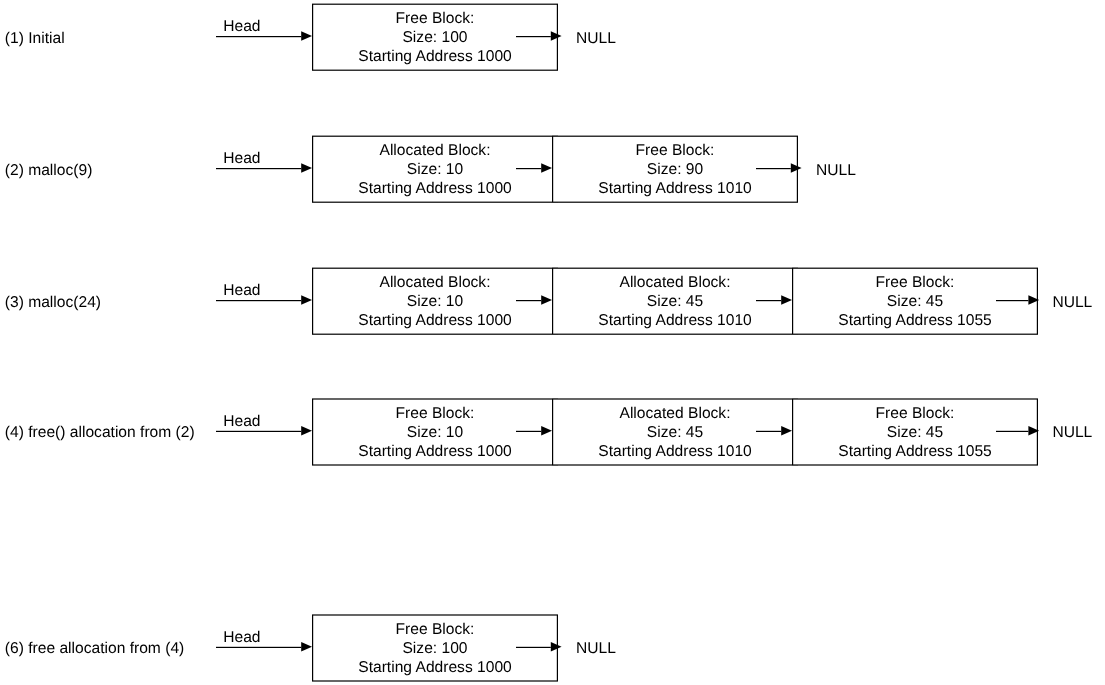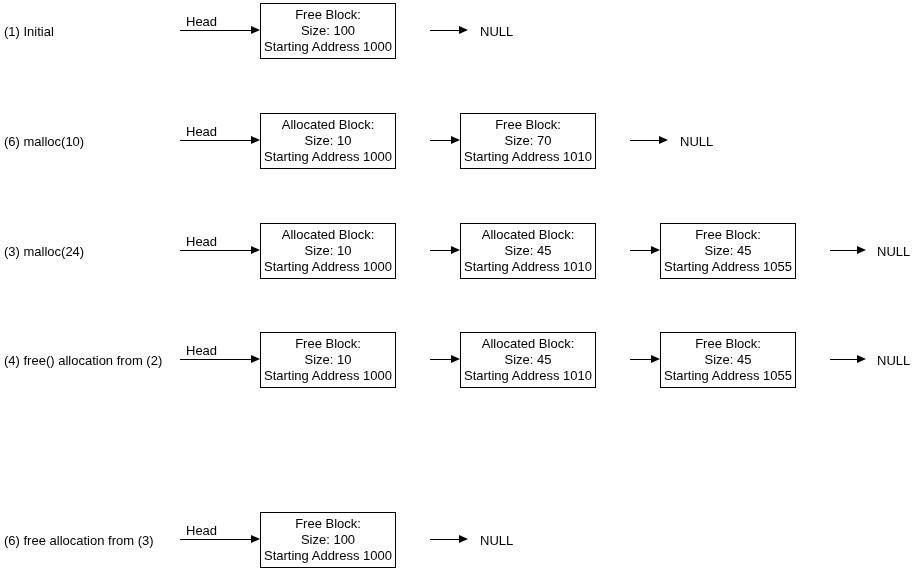--- a/index.html
+++ b/index.html
@@ -45,21 +45,21 @@
     top: -5.2px;
     width: 0;
     height: 0;
     border-left: 9px solid #000;
     border-top: 4.5px solid transparent;
     border-bottom: 4.5px solid transparent;
   }
   .node {
     position: absolute;
     top: 0;
-    width: 136px;
+    width: 205px;
     height: 56px;
     box-sizing: border-box;
     border: 1.5px solid #000;
     background: #ffffff;
     display: flex;
     flex-direction: column;
     justify-content: center;
     align-items: center;
     text-align: center;
     line-height: 16px;
@@ -83,32 +83,32 @@
     <div class="node" style="left:260px">
       <div>Free Block:</div>
       <div>Size: 100</div>
       <div>Starting Address 1000</div>
     </div>
     <div class="arrow" style="left:430px;width:29px"></div>
     <div class="null-label" style="left:480px">NULL</div>
   </div>
 
   <div class="row" style="top:113px">
-    <div class="row-label">(6) malloc(10)</div>
+    <div class="row-label">(2) malloc(9)</div>
     <div class="head-label">Head</div>
     <div class="arrow" style="left:180px;width:71px"></div>
     <div class="node" style="left:260px">
       <div>Allocated Block:</div>
       <div>Size: 10</div>
       <div>Starting Address 1000</div>
     </div>
     <div class="arrow" style="left:430px;width:21px"></div>
     <div class="node" style="left:460px">
       <div>Free Block:</div>
-      <div>Size: 70</div>
+      <div>Size: 90</div>
       <div>Starting Address 1010</div>
     </div>
     <div class="arrow" style="left:630px;width:29px"></div>
     <div class="null-label" style="left:680px">NULL</div>
   </div>
 
   <div class="row" style="top:223px">
     <div class="row-label">(3) malloc(24)</div>
     <div class="head-label">Head</div>
     <div class="arrow" style="left:180px;width:71px"></div>
@@ -153,21 +153,21 @@
       <div>Free Block:</div>
       <div>Size: 45</div>
       <div>Starting Address 1055</div>
     </div>
     <div class="arrow" style="left:830px;width:27px"></div>
     <div class="null-label" style="left:877px">NULL</div>
   </div>
 
 
   <div class="row" style="top:512px">
-    <div class="row-label">(6) free allocation from (3)</div>
+    <div class="row-label">(6) free allocation from (4)</div>
     <div class="head-label">Head</div>
     <div class="arrow" style="left:180px;width:71px"></div>
     <div class="node" style="left:260px">
       <div>Free Block:</div>
       <div>Size: 100</div>
       <div>Starting Address 1000</div>
     </div>
     <div class="arrow" style="left:430px;width:29px"></div>
     <div class="null-label" style="left:480px">NULL</div>
   </div>

